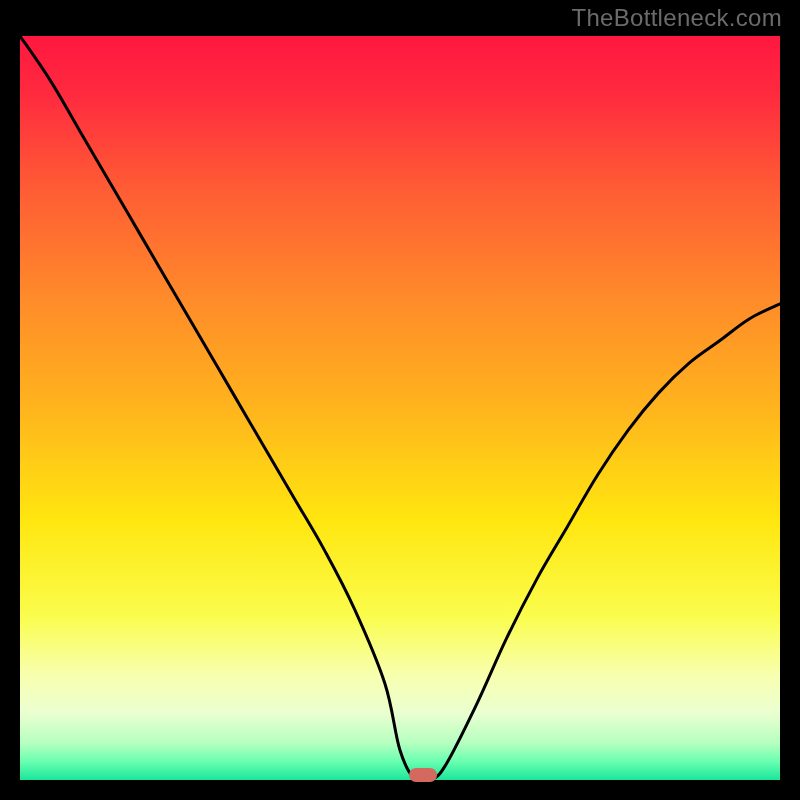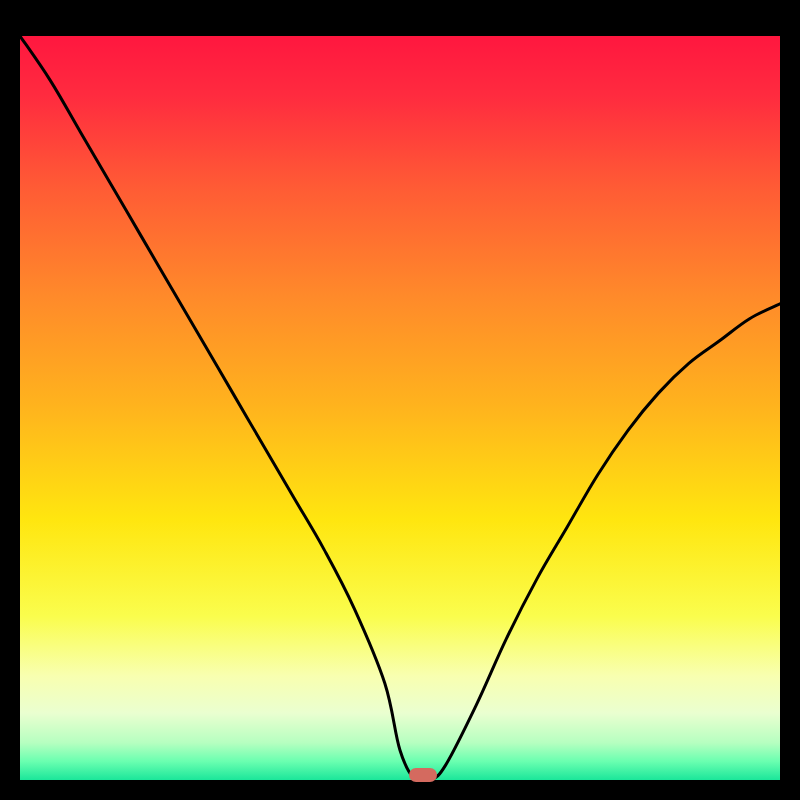--- a/index.html
+++ b/index.html
@@ -49,20 +49,21 @@
     height: 14px;
     border-radius: 7px;
     background: #d46a5f;
   }
 </style>
 </head>
 <body>
 
 <div class="outer">
 
+  <div class="watermark">TheBottleneck.com</div>
 
   <div class="plot-wrap">
     <svg class="plot" viewBox="0 0 760 744" preserveAspectRatio="none">
       <defs>
         <linearGradient id="bg-grad" x1="0" y1="0" x2="0" y2="1">
             <stop offset="0%" stop-color="#ff173f"></stop>
             <stop offset="8%" stop-color="#ff2b3f"></stop>
             <stop offset="20%" stop-color="#ff5a35"></stop>
             <stop offset="35%" stop-color="#ff8a2a"></stop>
             <stop offset="50%" stop-color="#ffb41d"></stop>

